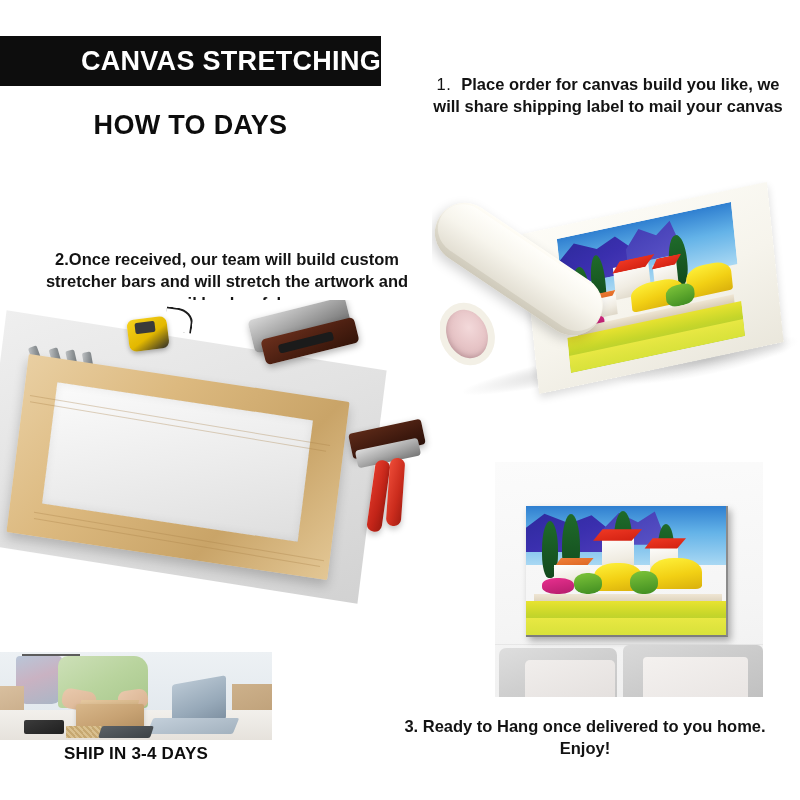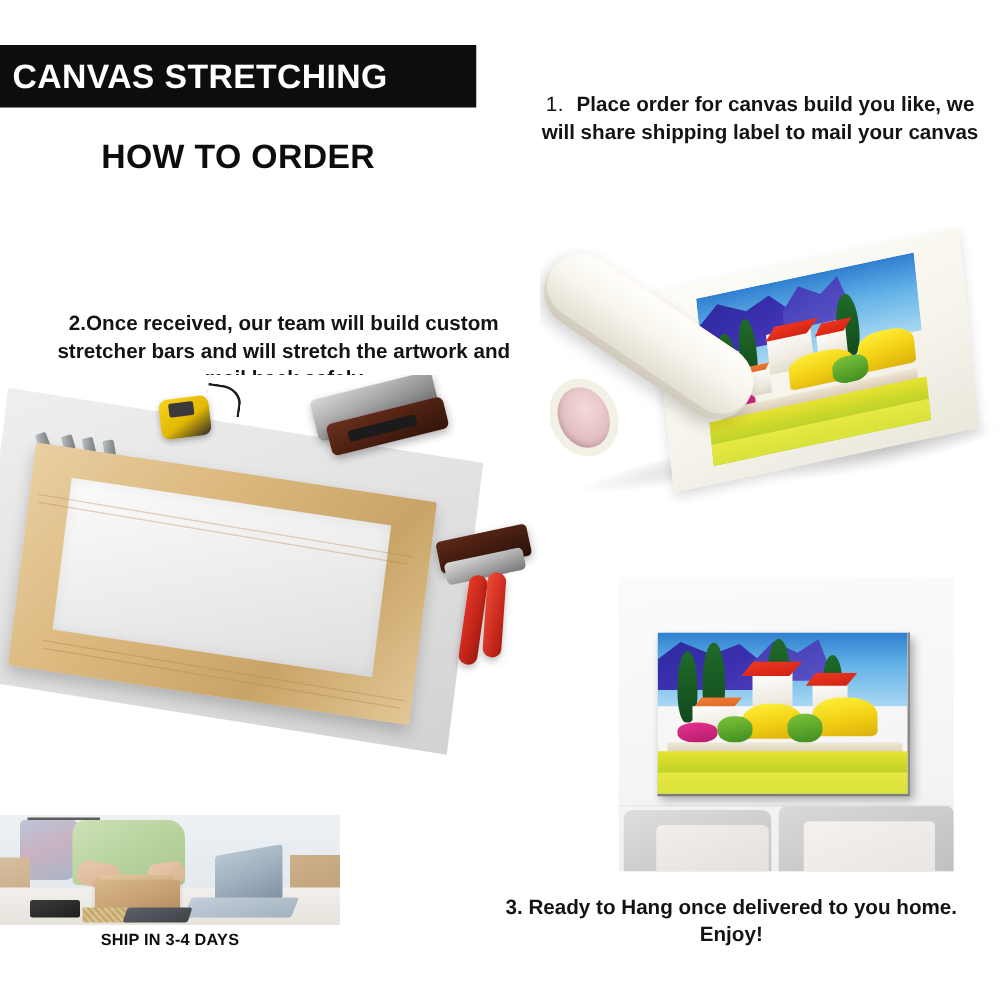--- a/index.html
+++ b/index.html
@@ -26,21 +26,21 @@
   }
   #title-bar {
     position: absolute;
     left: 0;
     top: 12px;
     width: 381px;
     height: 50px;
     background: #0d0d0d;
     display: flex;
     align-items: center;
-    justify-content: flex-start;
+    justify-content: flex-end;
   }
   #title-bar .title-text {
     color: #ffffff;
     font-size: 27px;
     font-weight: bold;
     letter-spacing: 0.3px;
     line-height: 1;
     padding-left: 10px;
   }
   #subtitle-text {
@@ -87,21 +87,21 @@
     top: 716px;
     width: 410px;
     font-size: 16.5px;
   }
   #ship-caption {
     position: absolute;
     left: 0;
     top: 744px;
     width: 272px;
     text-align: center;
-    font-size: 13px;
+    font-size: 17px;
     font-weight: bold;
     color: #0d0d0d;
     letter-spacing: 0.2px;
   }
 
   
   #photo-rolled-canvas {
     position: absolute;
     left: 432px;
     top: 180px;
@@ -544,21 +544,21 @@
   .art-fg2   { position:absolute; left:0; bottom:0; width:100%; height:13%;
                background: linear-gradient(180deg,rgba(240,236,70,.85) 0%, #d9e23a 100%); }
 </style>
 </head>
 <body>
 
 <div id="header-block">
   <div id="title-bar">
     <span class="title-text">CANVAS STRETCHING</span>
   </div>
-  <div id="subtitle-text">HOW TO ORDER</div>
+  <div id="subtitle-text">HOW TO DAYS</div>
 </div>
 
 <div class="step-text" id="step1-text">
   <span class="step-num">1.</span><span class="step-gap"></span><span>Place order for canvas build you like, we will share shipping label to mail your canvas</span>
 </div>
 
 <div id="photo-rolled-canvas">
   <div class="roll-shadow"></div>
   <div class="sheet-shadow"></div>
 

